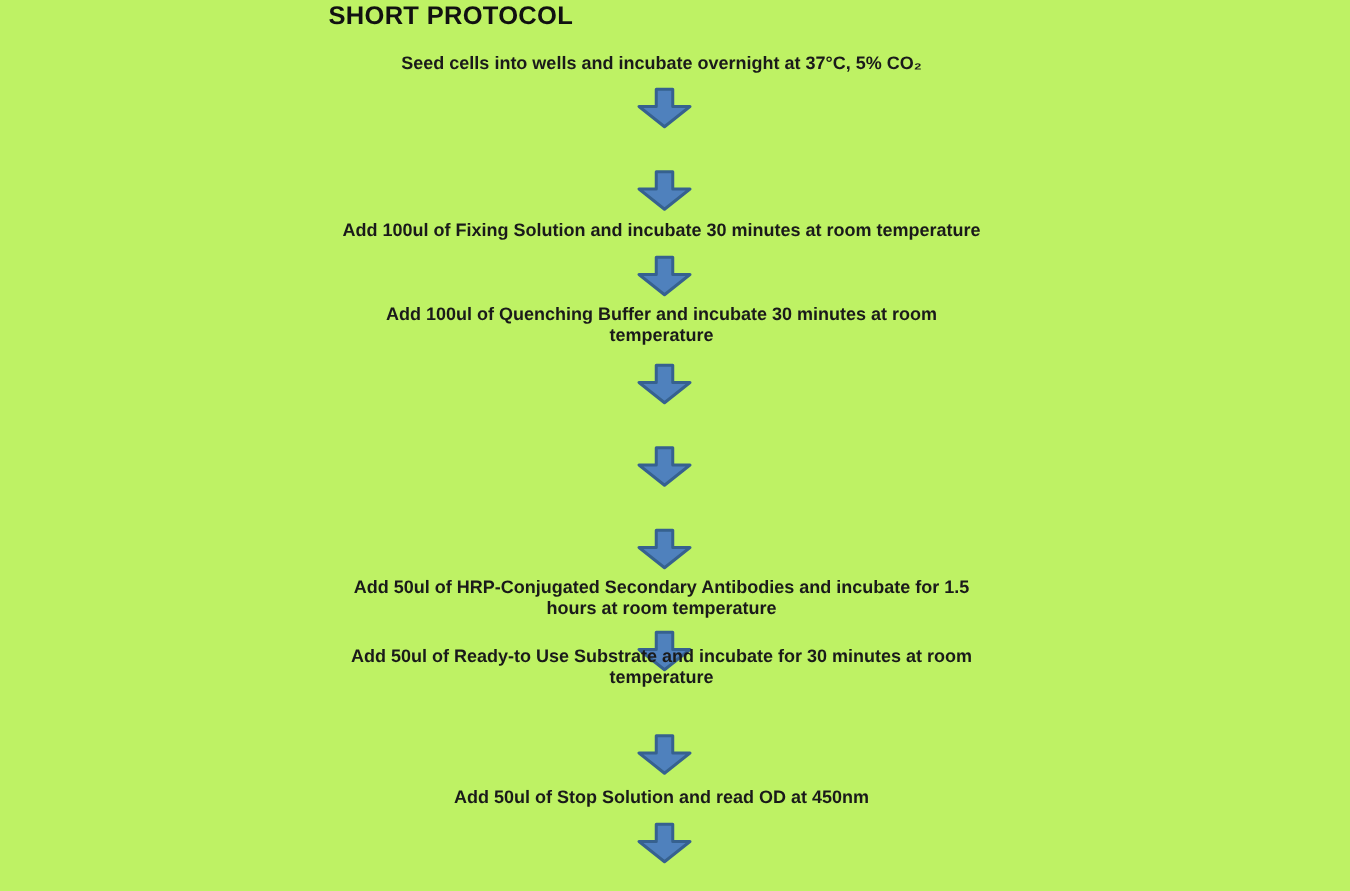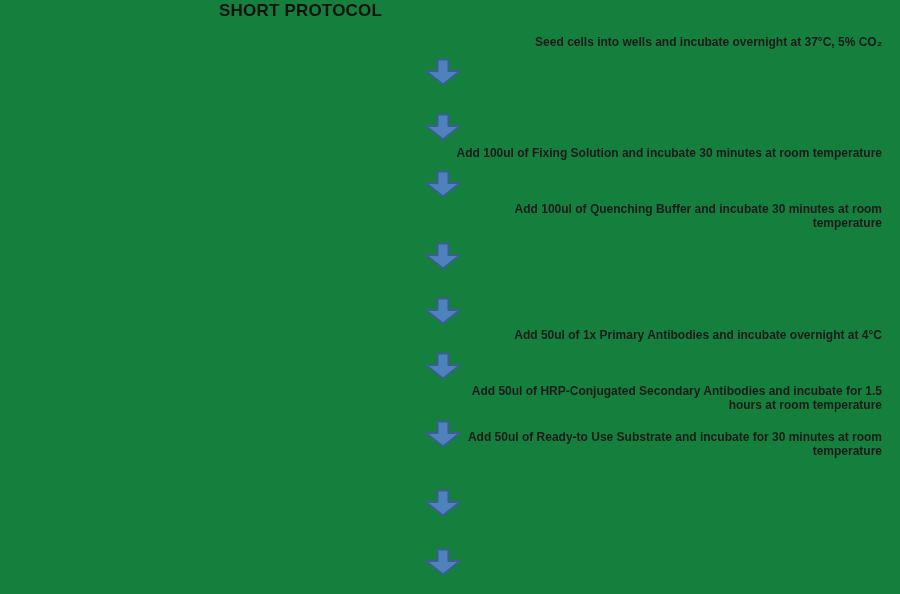--- a/index.html
+++ b/index.html
@@ -1,37 +1,37 @@
 <!DOCTYPE html>
 <html><head>
 <meta charset="utf-8">
 <style>
   html, body { margin: 0; padding: 0; background: #ffffff; }
   .canvas {
     position: relative;
     width: 900px;
     height: 594px;
-    background: #15803d;
+    background: #bef264;
     font-family: "Liberation Sans", sans-serif;
     overflow: hidden;
   }
   .title {
     position: absolute;
     left: 219px;
     top: 1px;
     font-size: 17px;
     font-weight: bold;
     color: #111111;
     letter-spacing: 0.2px;
   }
   .step {
     position: absolute;
     left: 0;
     width: 882px;
-    text-align: right;
+    text-align: center;
     font-size: 12px;
     font-weight: bold;
     color: #1a1a1a;
     line-height: 14px;
     white-space: pre-line;
   }
   .arrow {
     position: absolute;
     left: 424px;
     width: 38px;
@@ -83,21 +83,20 @@
       </svg>
   </div>
 
 
   <div class="arrow" style="top:297px">
     <svg viewBox="0 0 38 28">
         <path d="M13.5 1.5 H24.5 V13 H36 L19 26.5 L2 13 H13.5 Z" fill="#4f81bd"></path>
       </svg>
   </div>
 
-  <div class="step" style="top:328px">Add 50ul of 1x Primary Antibodies and incubate overnight at 4°C</div>
 
   <div class="arrow" style="top:352px">
     <svg viewBox="0 0 38 28">
         <path d="M13.5 1.5 H24.5 V13 H36 L19 26.5 L2 13 H13.5 Z" fill="#4f81bd"></path>
       </svg>
   </div>
 
   <div class="step" style="top:384px">Add 50ul of HRP-Conjugated Secondary Antibodies and incubate for 1.5
 hours at room temperature</div>
 
@@ -109,20 +108,21 @@
 
   <div class="step" style="top:430px">Add 50ul of Ready-to Use Substrate and incubate for 30 minutes at room
 temperature</div>
 
   <div class="arrow" style="top:489px">
     <svg viewBox="0 0 38 28">
         <path d="M13.5 1.5 H24.5 V13 H36 L19 26.5 L2 13 H13.5 Z" fill="#4f81bd"></path>
       </svg>
   </div>
 
+  <div class="step" style="top:524px">Add 50ul of Stop Solution and read OD at 450nm</div>
 
   <div class="arrow" style="top:548px">
     <svg viewBox="0 0 38 28">
         <path d="M13.5 1.5 H24.5 V13 H36 L19 26.5 L2 13 H13.5 Z" fill="#4f81bd"></path>
       </svg>
   </div>
 
 
 </div>
 

